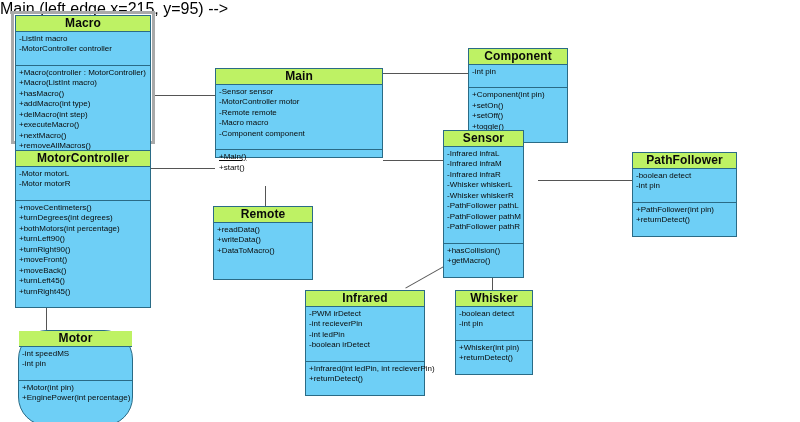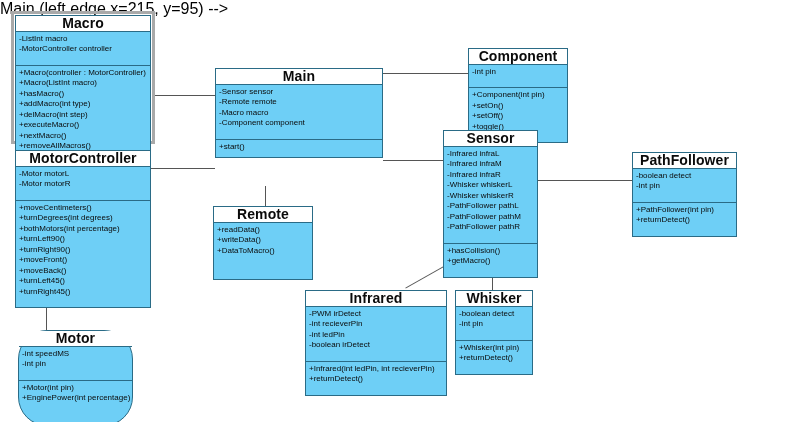--- a/index.html
+++ b/index.html
@@ -36,24 +36,24 @@
     box-sizing: border-box;
     border: 1px solid #2a6b86;
     background: #6ecff6;
     color: #0a0a0a;
     font-size: 8px;
     line-height: 10.5px;
   }
   .uml .title {
     text-align: center;
     font-weight: bold;
-    font-size: 14px;
+    font-size: 12px;
     padding: 2px 2px 2px 2px;
     border-bottom: 1px solid #2a6b86;
-    background: #ffffff;
+    background: #bef264;
     letter-spacing: 0.1px;
   }
   .uml .compartment {
     padding: 2px 1px 10px 2px;
     border-bottom: 1px solid #2a6b86;
   }
   .uml .compartment:last-child {
     border-bottom: none;
   }
   .uml .row {
@@ -164,25 +164,27 @@
       <div class="row">+Motor(int pin)</div>
       <div class="row">+EnginePower(int percentage)</div>
     </div>
   </div>
 
   
   <div class="uml" style="left:215px; top:68px; width:168px; height:90px;">
     <div class="title">Main</div>
     <div class="compartment">
       <div class="row">-Sensor sensor</div>
+      <div class="row">-MotorController motor</div>
       <div class="row">-Remote remote</div>
       <div class="row">-Macro macro</div>
       <div class="row">-Component component</div>
     </div>
     <div class="compartment">
+      <div class="row static">+Main()</div>
       <div class="row">+start()</div>
     </div>
   </div>
 
   
   <div class="uml" style="left:468px; top:48px; width:100px;">
     <div class="title">Component</div>
     <div class="compartment">
       <div class="row">-int pin</div>
     </div>
@@ -198,21 +200,21 @@
   <div class="uml" style="left:213px; top:206px; width:100px;">
     <div class="title">Remote</div>
     <div class="compartment" style="min-height:44px;">
       <div class="row">+readData()</div>
       <div class="row">+writeData()</div>
       <div class="row">+DataToMacro()</div>
     </div>
   </div>
 
   
-  <div class="uml" style="left:443px; top:130px; width:95px;">
+  <div class="uml" style="left:443px; top:130px; width:81px;">
     <div class="title">Sensor</div>
     <div class="compartment">
       <div class="row">-Infrared infraL</div>
       <div class="row">-Infrared infraM</div>
       <div class="row">-Infrared infraR</div>
       <div class="row">-Whisker whiskerL</div>
       <div class="row">-Whisker whiskerR</div>
       <div class="row">-PathFollower pathL</div>
       <div class="row">-PathFollower pathM</div>
       <div class="row">-PathFollower pathR</div>
@@ -230,21 +232,21 @@
       <div class="row">-boolean detect</div>
       <div class="row">-int pin</div>
     </div>
     <div class="compartment">
       <div class="row">+PathFollower(int pin)</div>
       <div class="row">+returnDetect()</div>
     </div>
   </div>
 
   
-  <div class="uml" style="left:305px; top:290px; width:142px;">
+  <div class="uml" style="left:305px; top:290px; width:120px;">
     <div class="title">Infrared</div>
     <div class="compartment">
       <div class="row">-PWM irDetect</div>
       <div class="row">-int recieverPin</div>
       <div class="row">-int ledPin</div>
       <div class="row">-boolean irDetect</div>
     </div>
     <div class="compartment">
       <div class="row">+Infrared(int ledPin, int recieverPin)</div>
       <div class="row">+returnDetect()</div>

